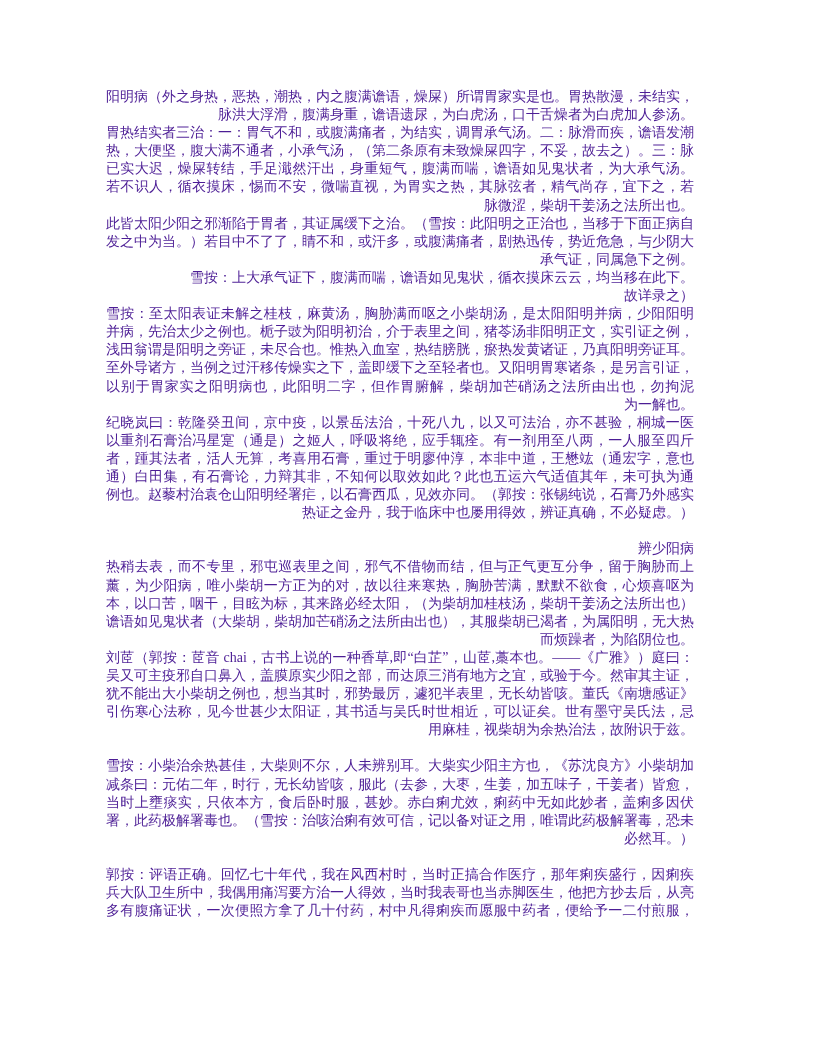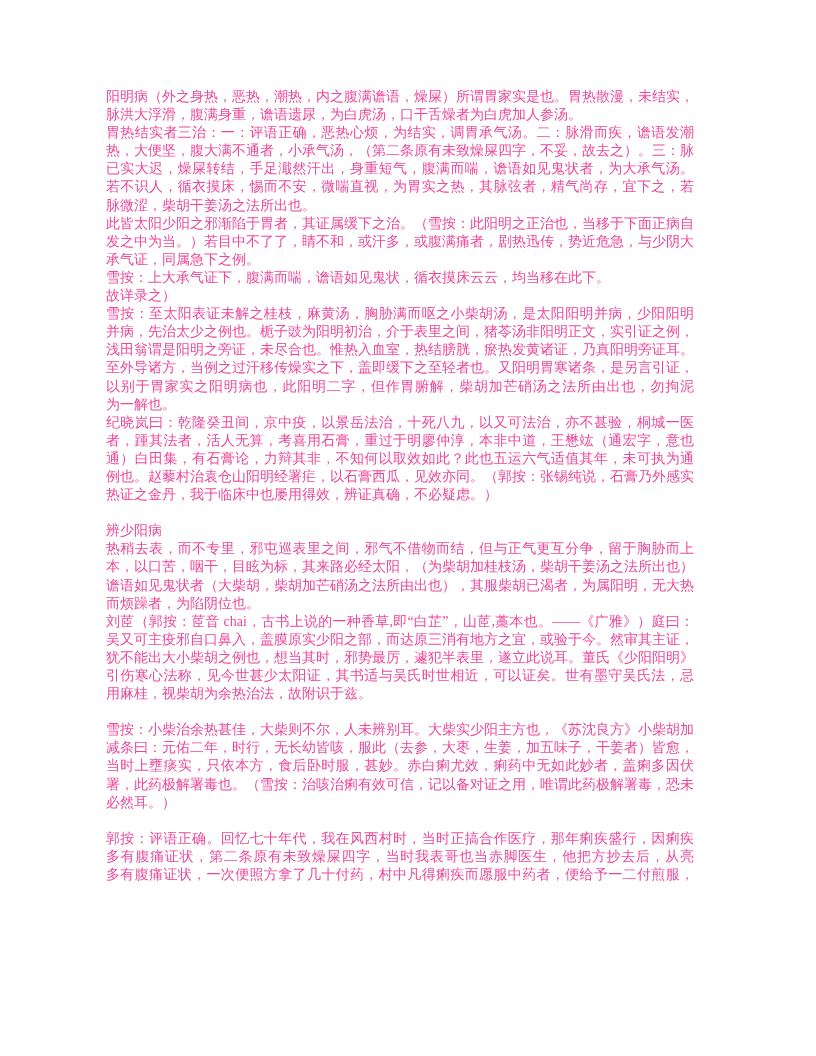--- a/index.html
+++ b/index.html
@@ -18,78 +18,80 @@
   .doc {
     position: absolute;
     left: 106px;
     top: 88px;
     width: 588px;
   }
   .ln {
     height: 18.1px;
     line-height: 18.1px;
     font-size: 14px;
-    color: #ec4899;
+    color: #4c1d95;
     white-space: nowrap;
     overflow: hidden;
   }
   
   .j {
     text-align: justify;
     text-align-last: justify;
   }
   
   .e {
-    text-align: left;
+    text-align: right;
   }
   .blank { }
 </style>
 </head>
 <body>
 
 <div class="page">
   <div class="doc">
     <div class="ln j">阳明病（外之身热，恶热，潮热，内之腹满谵语，燥屎）所谓胃家实是也。胃热散漫，未结实，</div>
     <div class="ln e">脉洪大浮滑，腹满身重，谵语遗尿，为白虎汤，口干舌燥者为白虎加人参汤。</div>
-    <div class="ln j">胃热结实者三治：一：评语正确，恶热心烦，为结实，调胃承气汤。二：脉滑而疾，谵语发潮</div>
+    <div class="ln j">胃热结实者三治：一：胃气不和，或腹满痛者，为结实，调胃承气汤。二：脉滑而疾，谵语发潮</div>
     <div class="ln j">热，大便坚，腹大满不通者，小承气汤，（第二条原有未致燥屎四字，不妥，故去之）。三：脉</div>
     <div class="ln j">已实大迟，燥屎转结，手足濈然汗出，身重短气，腹满而喘，谵语如见鬼状者，为大承气汤。</div>
     <div class="ln j">若不识人，循衣摸床，惕而不安，微喘直视，为胃实之热，其脉弦者，精气尚存，宜下之，若</div>
     <div class="ln e">脉微涩，柴胡干姜汤之法所出也。</div>
     <div class="ln j">此皆太阳少阳之邪渐陷于胃者，其证属缓下之治。（雪按：此阳明之正治也，当移于下面正病自</div>
     <div class="ln j">发之中为当。）若目中不了了，睛不和，或汗多，或腹满痛者，剧热迅传，势近危急，与少阴大</div>
     <div class="ln e">承气证，同属急下之例。</div>
     <div class="ln e">雪按：上大承气证下，腹满而喘，谵语如见鬼状，循衣摸床云云，均当移在此下。</div>
     <div class="ln e">故详录之）</div>
     <div class="ln j">雪按：至太阳表证未解之桂枝，麻黄汤，胸胁满而呕之小柴胡汤，是太阳阳明并病，少阳阳明</div>
     <div class="ln j">并病，先治太少之例也。栀子豉为阳明初治，介于表里之间，猪苓汤非阳明正文，实引证之例，</div>
     <div class="ln j">浅田翁谓是阳明之旁证，未尽合也。惟热入血室，热结膀胱，瘀热发黄诸证，乃真阳明旁证耳。</div>
     <div class="ln j">至外导诸方，当例之过汗移传燥实之下，盖即缓下之至轻者也。又阳明胃寒诸条，是另言引证，</div>
     <div class="ln j">以别于胃家实之阳明病也，此阳明二字，但作胃腑解，柴胡加芒硝汤之法所由出也，勿拘泥</div>
     <div class="ln e">为一解也。</div>
     <div class="ln j">纪晓岚曰：乾隆癸丑间，京中疫，以景岳法治，十死八九，以又可法治，亦不甚验，桐城一医</div>
+    <div class="ln j">以重剂石膏治冯星寔（通是）之姬人，呼吸将绝，应手辄痊。有一剂用至八两，一人服至四斤</div>
     <div class="ln j">者，踵其法者，活人无算，考喜用石膏，重过于明廖仲淳，本非中道，王懋竑（通宏字，意也</div>
     <div class="ln j">通）白田集，有石膏论，力辩其非，不知何以取效如此？此也五运六气适值其年，未可执为通</div>
     <div class="ln j">例也。赵藜村治袁仓山阳明经署疟，以石膏西瓜，见效亦同。（郭按：张锡纯说，石膏乃外感实</div>
     <div class="ln e">热证之金丹，我于临床中也屡用得效，辨证真确，不必疑虑。）</div>
     <div class="ln blank"></div>
     <div class="ln e">辨少阳病</div>
     <div class="ln j">热稍去表，而不专里，邪屯巡表里之间，邪气不借物而结，但与正气更互分争，留于胸胁而上</div>
+    <div class="ln j">薰，为少阳病，唯小柴胡一方正为的对，故以往来寒热，胸胁苦满，默默不欲食，心烦喜呕为</div>
     <div class="ln j">本，以口苦，咽干，目眩为标，其来路必经太阳，（为柴胡加桂枝汤，柴胡干姜汤之法所出也）</div>
     <div class="ln j">谵语如见鬼状者（大柴胡，柴胡加芒硝汤之法所由出也），其服柴胡已渴者，为属阳明，无大热</div>
     <div class="ln e">而烦躁者，为陷阴位也。</div>
     <div class="ln j">刘茝（郭按：茝音 chai，古书上说的一种香草,即“白芷”，山茝,藁本也。——《广雅》）庭曰：</div>
     <div class="ln j">吴又可主疫邪自口鼻入，盖膜原实少阳之部，而达原三消有地方之宜，或验于今。然审其主证，</div>
-    <div class="ln j">犹不能出大小柴胡之例也，想当其时，邪势最厉，遽犯半表里，遂立此说耳。董氏《少阳阳明》</div>
+    <div class="ln j">犹不能出大小柴胡之例也，想当其时，邪势最厉，遽犯半表里，无长幼皆咳。董氏《南塘感证》</div>
     <div class="ln j">引伤寒心法称，见今世甚少太阳证，其书适与吴氏时世相近，可以证矣。世有墨守吴氏法，忌</div>
     <div class="ln e">用麻桂，视柴胡为余热治法，故附识于兹。</div>
     <div class="ln blank"></div>
     <div class="ln j">雪按：小柴治余热甚佳，大柴则不尔，人未辨别耳。大柴实少阳主方也，《苏沈良方》小柴胡加</div>
     <div class="ln j">减条曰：元佑二年，时行，无长幼皆咳，服此（去参，大枣，生姜，加五味子，干姜者）皆愈，</div>
     <div class="ln j">当时上壅痰实，只依本方，食后卧时服，甚妙。赤白痢尤效，痢药中无如此妙者，盖痢多因伏</div>
     <div class="ln j">署，此药极解署毒也。（雪按：治咳治痢有效可信，记以备对证之用，唯谓此药极解署毒，恐未</div>
     <div class="ln e">必然耳。）</div>
     <div class="ln blank"></div>
     <div class="ln j">郭按：评语正确。回忆七十年代，我在风西村时，当时正搞合作医疗，那年痢疾盛行，因痢疾</div>
-    <div class="ln j">多有腹痛证状，第二条原有未致燥屎四字，当时我表哥也当赤脚医生，他把方抄去后，从亮</div>
+    <div class="ln j">兵大队卫生所中，我偶用痛泻要方治一人得效，当时我表哥也当赤脚医生，他把方抄去后，从亮</div>
     <div class="ln j">多有腹痛证状，一次便照方拿了几十付药，村中凡得痢疾而愿服中药者，便给予一二付煎服，</div>
   </div>
 </div>
 
 </body></html>

